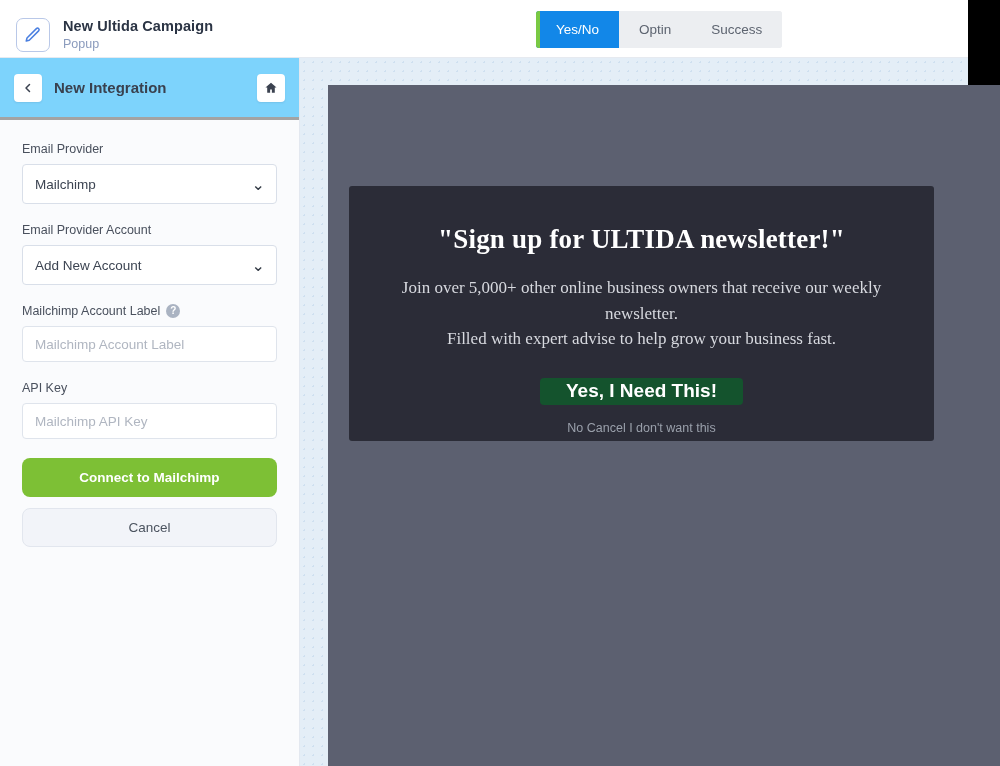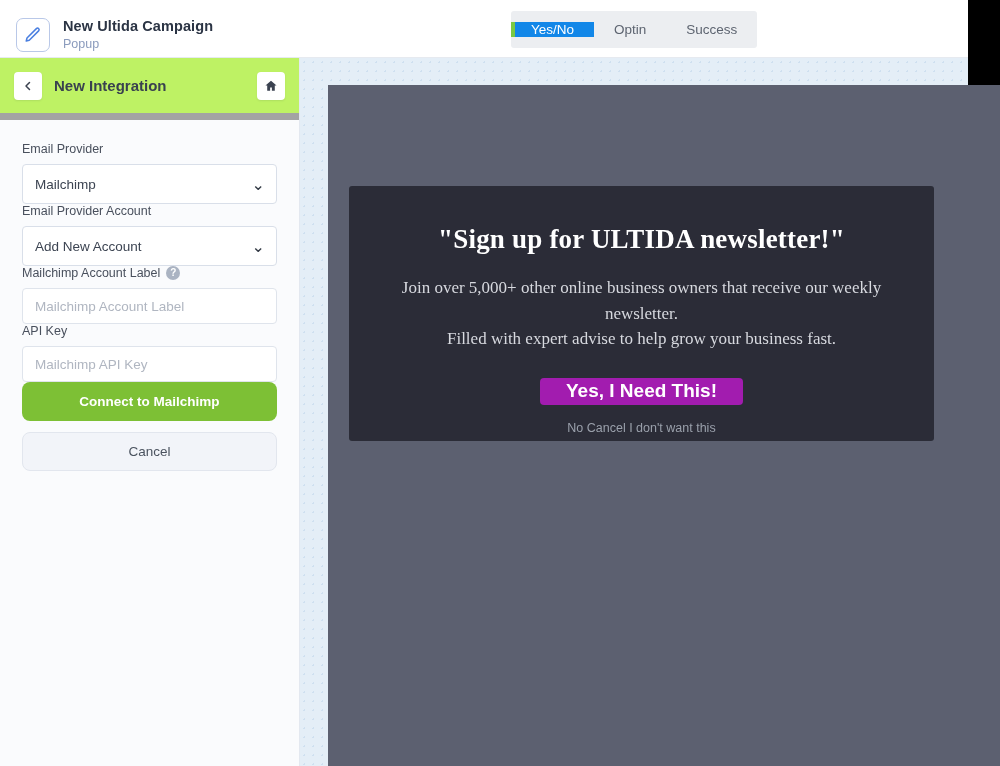--- a/index.html
+++ b/index.html
@@ -21,24 +21,23 @@
   .pencil-box {
     width: 34px; height: 34px; border: 1px solid #b9c8e8; border-radius: 7px;
     background: #fff; display: flex; align-items: center; justify-content: center;
   }
   .pencil-box svg { display:block; }
   .brand-text { margin-left: 13px; line-height: 1.15; }
   .brand-title { font-size: 14.5px; font-weight: bold; color: #2b3444; letter-spacing: .1px; }
   .brand-sub { font-size: 12.5px; color: #8b9bbd; margin-top: 2px; }
 
   .tabs {
-    position: absolute; left: 511px; top: 11px;
+    position: absolute; left: 536px; top: 11px;
     display: flex; background: #eceef1; border-radius: 3px; overflow: hidden;
     height: 37px;
-    align-items: center;
   }
   .tab {
     display: flex; align-items: center; justify-content: center;
     padding: 0 20px; font-size: 13.5px; color: #5d6470; cursor: pointer;
     background: #eceef1; position: relative; white-space: nowrap;
   }
   .tab.active { background: #1287e8; color: #ffffff; }
   .tab.active::before {
     content: ""; position: absolute; left: 0; top: 0; bottom: 0; width: 4px;
     background: #7ac943;
@@ -49,33 +48,33 @@
     position: absolute; left: 968px; top: 0; width: 32px; height: 85px;
     background: #000000;
   }
 
   
   .sidebar {
     position: absolute; left: 0; top: 58px; width: 300px; height: 708px;
     background: #fafbfd; border-right: 1px solid #e3e8f0;
   }
   .side-head {
-    height: 62px; background: #bef264; border-bottom: 7px solid #a3a3a3;
+    height: 62px; background: #7dd3fc; border-bottom: 3px solid #a3a3a3;
     display: flex; align-items: center; padding: 0 14px;
   }
   .icon-btn {
     width: 28px; height: 28px; background: #ffffff; border-radius: 4px;
     display: flex; align-items: center; justify-content: center;
     box-shadow: 0 1px 2px rgba(40,50,80,.10); cursor: pointer; flex: 0 0 auto;
   }
   .side-title {
     font-size: 15px; font-weight: bold; color: #39414f; margin-left: 12px; flex: 1 1 auto;
   }
   .form { padding: 22px 22px 0 22px; }
-  .field { }
+  .field { margin-bottom: 19px; }
   .flabel {
     font-size: 12.5px; color: #49505d; margin-bottom: 8px;
     display: flex; align-items: center; gap: 6px;
   }
   .help-dot {
     width: 14px; height: 14px; border-radius: 50%; background: #aab3c2;
     color: #fff; font-size: 10px; font-weight: bold; line-height: 14px;
     text-align: center; cursor: pointer; display:inline-block;
   }
   .select {
@@ -135,21 +134,21 @@
   }
   .popup-head {
     font-family: "Liberation Serif", serif; font-size: 27px; font-weight: bold;
     color: #ffffff; text-align: center; letter-spacing: .2px;
   }
   .popup-sub {
     font-family: "Liberation Serif", serif; font-size: 17px; color: #d7d9df;
     text-align: center; line-height: 1.5; margin-top: 20px; max-width: 520px;
   }
   .popup-cta {
-    margin-top: 26px; background: #a21caf; color: #ffffff; border: none;
+    margin-top: 26px; background: #14532d; color: #ffffff; border: none;
     border-radius: 4px; padding: 0 26px; height: 27px;
     font-size: 19px; font-weight: bold; cursor: pointer;
     font-family: "Liberation Sans", sans-serif;
   }
   .popup-no {
     margin-top: 16px; font-size: 12.5px; color: #9aa0ab; cursor: pointer;
   }
 </style>
 </head>
 <body>

